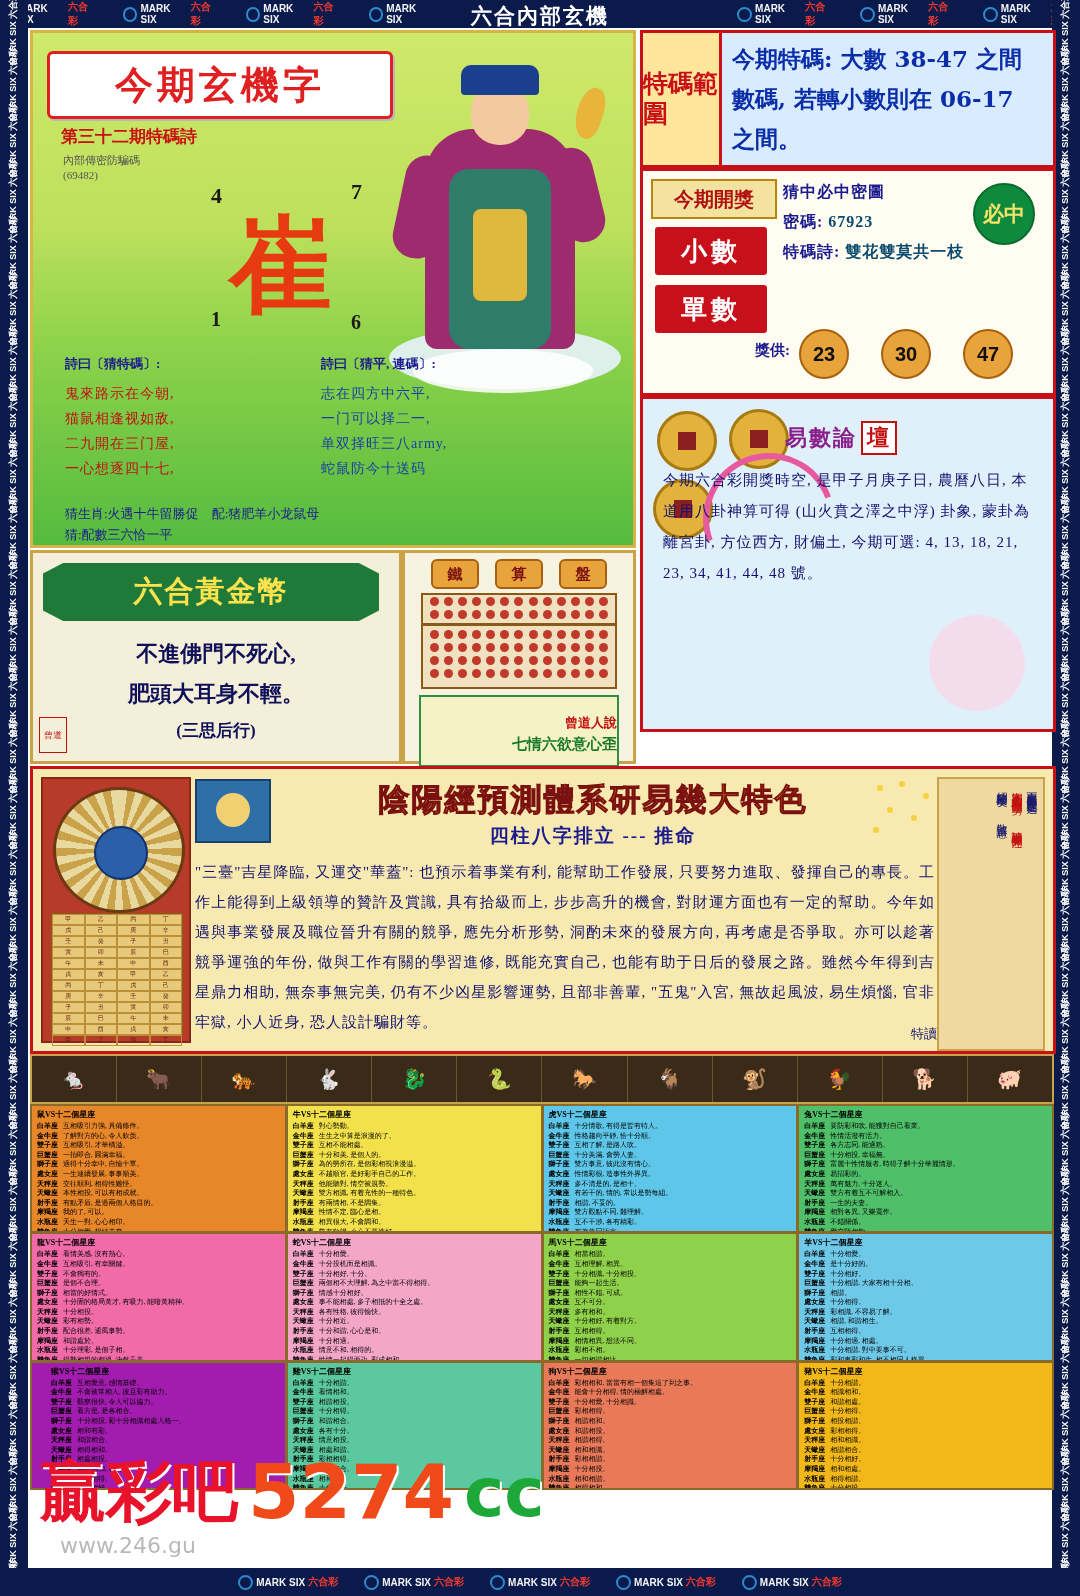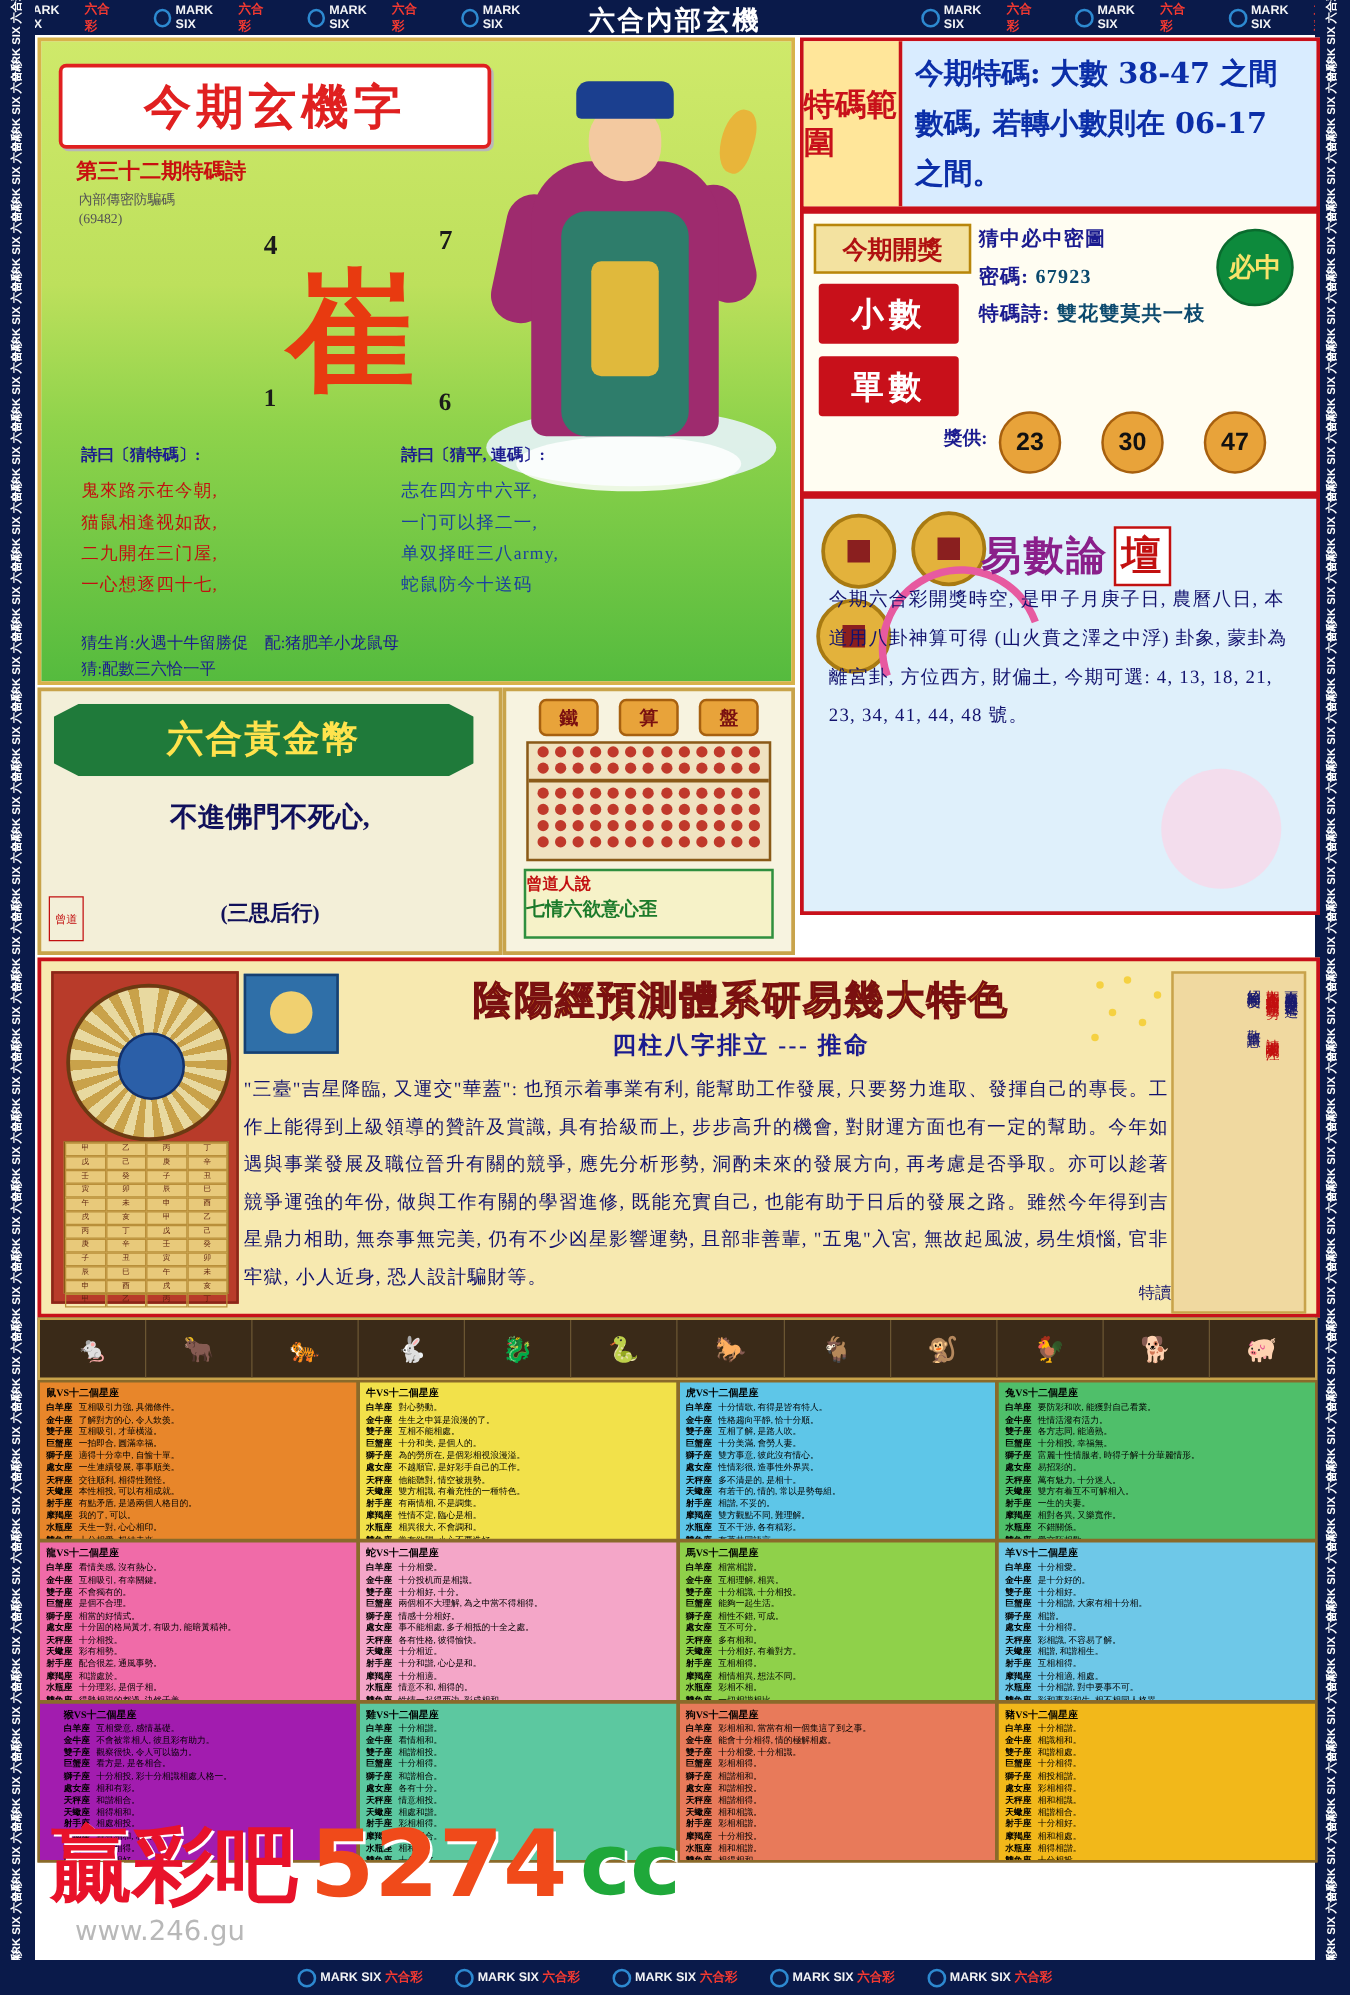--- a/index.html
+++ b/index.html
@@ -131,21 +131,21 @@
     font-family:"Liberation Sans",sans-serif;
   }
   .tigong{position:absolute;left:112px;top:170px;color:#1b1b8f;font-size:15px;font-weight:bold;}
 
   
   .yishu{
     position:absolute;left:610px;top:366px;width:410px;height:330px;
     border:3px solid #c8101a;background:#dff0fb;overflow:hidden;
   }
   .yishu-title{
-    position:absolute;left:142px;top:22px;color:#8a1f8a;font-size:32px;font-weight:bold;
+    position:absolute;left:142px;top:22px;color:#8a1f8a;font-size:22px;font-weight:bold;
     font-family:"DejaVu Serif",serif;letter-spacing:2px;
   }
   .yishu-title .tan{
     display:inline-block;background:#ffffff;border:2px solid #c21010;color:#c21010;
     padding:0 4px;margin-left:4px;
   }
   .yishu-body{
     position:absolute;left:20px;top:66px;right:14px;color:#12126e;font-size:15px;
     line-height:31px;letter-spacing:1px;
   }
@@ -188,21 +188,21 @@
   }
   .abacus{
     position:absolute;left:16px;top:40px;width:192px;height:92px;background:#f0e2c0;
     border:2px solid #8a5a18;
   }
   .ab-row{display:flex;justify-content:space-around;padding:2px 4px;}
   .ab-row b{width:9px;height:9px;border-radius:50%;background:#c0392b;display:block;}
   .ab-bar{height:3px;background:#8a5a18;margin:2px 0;}
   .ab-note{
     position:absolute;left:14px;top:142px;width:196px;height:52px;background:#f6f2c8;
-    border:2px solid #2f8f3f;text-align:left;padding-top:0;
+    border:2px solid #2f8f3f;text-align:right;padding-top:16px;
   }
   .ab-note .n1{color:#c21010;font-size:13px;font-weight:bold;line-height:20px;}
   .ab-note .n2{color:#1b7a2a;font-size:15px;font-weight:bold;line-height:22px;}
 
   
   .article{
     position:absolute;left:0;top:736px;width:1020px;height:282px;
     border:3px solid #c8101a;background:#f7e9b0;
   }
   .art-compass{
@@ -601,20 +601,21 @@
         <span>易數論</span><span class="tan">壇</span>
       </div>
       <div class="yishu-body">今期六合彩開獎時空, 是甲子月庚子日, 農曆八日, 本道用八卦神算可得 (山火賁之澤之中浮) 卦象, 蒙卦為離宮卦, 方位西方, 財偏土, 今期可選: 4, 13, 18, 21, 23, 34, 41, 44, 48 號。</div>
     </div>
 
     <div class="gold">
       <div class="gold-banner">
           <span>六合黃金幣</span>
         </div>
       <div class="gold-l1">不進佛門不死心,</div>
+      <div class="gold-l2">肥頭大耳身不輕。</div>
       <div class="gold-l3">(三思后行)</div>
       <div class="stamp">曾道</div>
     </div>
 
     <div class="abacus-panel">
       <div class="ab-head">
         <div class="h">鐵</div>
         <div class="h">算</div>
         <div class="h">盤</div>
       </div>

